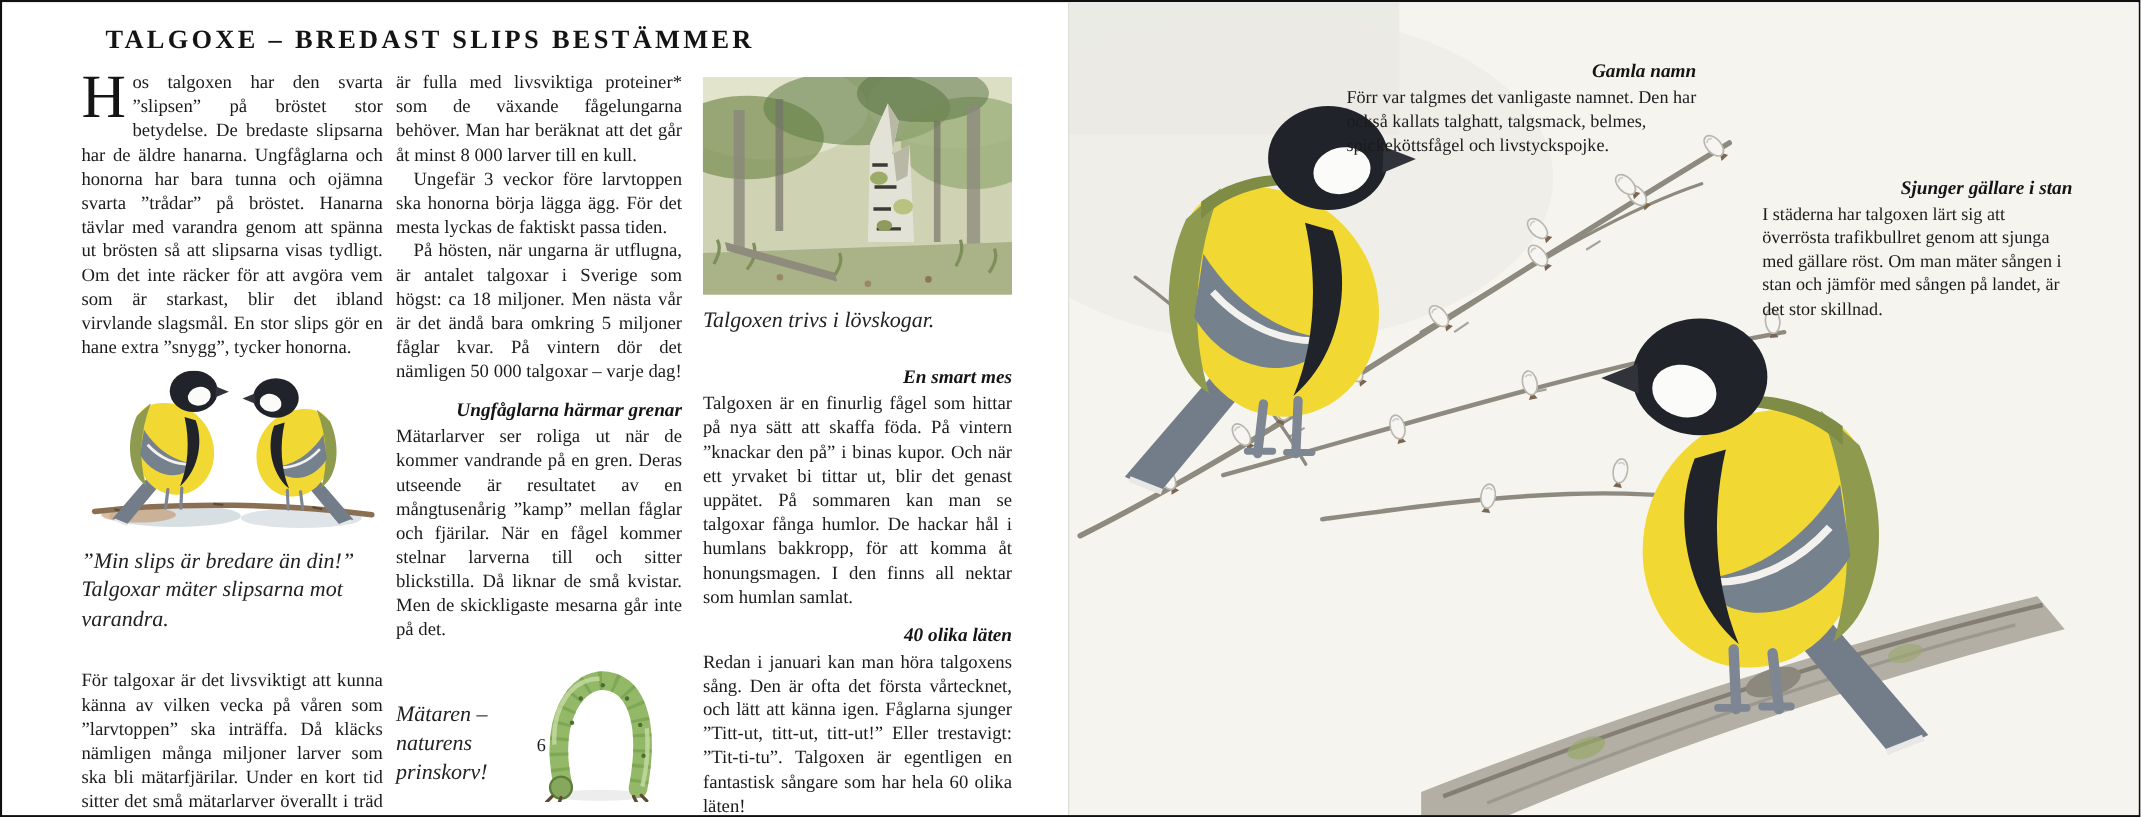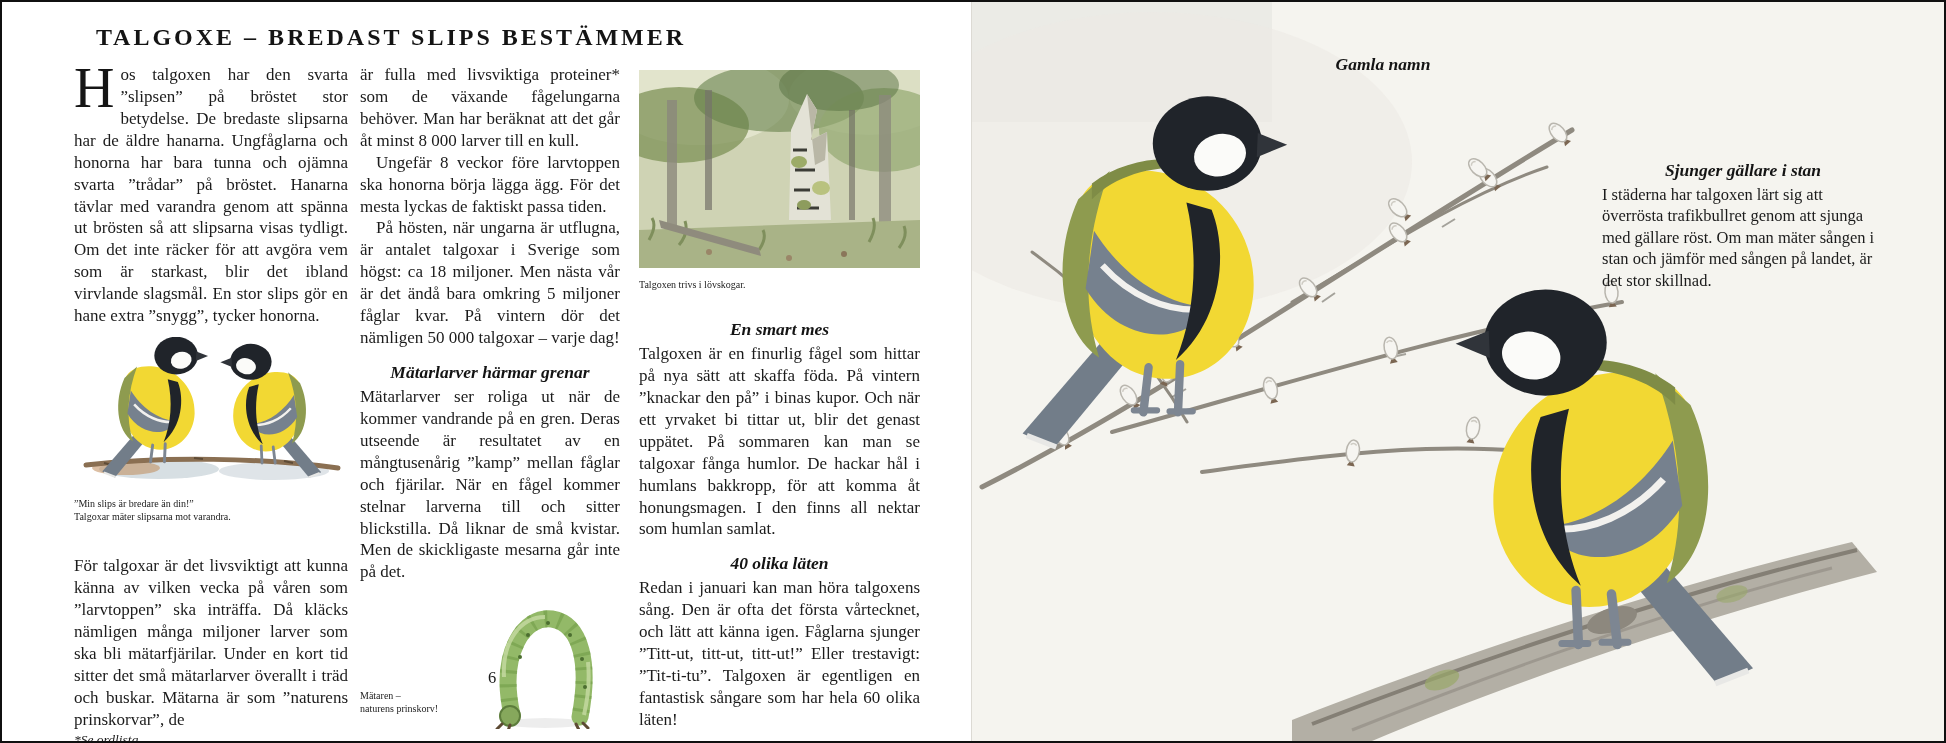--- a/index.html
+++ b/index.html
@@ -17,24 +17,24 @@
   .col{position:absolute;top:62px;font-size:17px;line-height:1.29;text-align:justify;}
   .col p{margin:0;}
   .col1{left:72px;width:274px;}
   .col2{left:358px;width:260px;}
   .col3{left:637px;width:281px;}
   .indent{text-indent:16px;}
   .dropcap{
     float:left;font-size:56px;line-height:44px;padding:2px 6px 0 0;
     font-weight:400;color:#151515;
   }
-  .caption{font-size:10px;line-height:1.32;text-align:left;color:#222;}
+  .caption{font-style:italic;font-size:20px;line-height:1.32;text-align:left;color:#222;}
   .subhead{
     font-style:italic;font-weight:700;font-size:17.5px;line-height:1.2;
-    margin:13px 0 3px 0;text-align:center;color:#141414;
+    margin:13px 0 3px 0;text-align:right;color:#141414;
   }
   .footnote{font-style:italic;font-size:13.5px;margin-top:9px;text-align:left;}
   .illus-block{display:block;}
   .birdpair-wrap{margin:10px 0 4px 0;}
   .photo-wrap{margin:6px 0 4px 0;}
   .caterpillar-row{display:flex;align-items:flex-end;gap:0;margin-top:14px;}
   .caterpillar-row .caption{margin-bottom:14px;width:130px;}
   .page-number{position:absolute;left:470px;top:666px;width:40px;text-align:center;font-size:16.5px;}
   
   .right-page{position:absolute;left:970px;top:0;width:974px;height:739px;background:#f5f4ef;}
@@ -93,23 +93,23 @@
         <span>”Min slips är bredare än din!”</span><br>
         <span>Talgoxar mäter slipsarna mot varandra.</span>
       </p>
 
       <p style="margin-top:32px">För talgoxar är det livsviktigt att kunna känna av vilken vecka på våren som ”larvtoppen” ska inträffa. Då kläcks nämligen många miljoner larver som ska bli mätarfjärilar. Under en kort tid sitter det små mätarlarver överallt i träd och buskar. Mätarna är som ”naturens prinskorvar”, de</p>
       <p class="footnote">*Se ordlista.</p>
     </div>
 
     <div class="col col2">
       <p>är fulla med livsviktiga proteiner* som de växande fågelungarna behöver. Man har beräknat att det går åt minst 8 000 larver till en kull.</p>
-      <p class="indent">Ungefär 8 veckor före larvtoppen ska honorna börja lägga ägg. För det mesta lyckas de faktiskt passa tiden.</p>
+      <p class="indent">Ungefär 3 veckor före larvtoppen ska honorna börja lägga ägg. För det mesta lyckas de faktiskt passa tiden.</p>
       <p class="indent">På hösten, när ungarna är utflugna, är antalet talgoxar i Sverige som högst: ca 18 miljoner. Men nästa vår är det ändå bara omkring 5 miljoner fåglar kvar. På vintern dör det nämligen 50 000 talgoxar – varje dag!</p>
-      <h3 class="subhead">Mätarlarver härmar grenar</h3>
+      <h3 class="subhead">Ungfåglarna härmar grenar</h3>
       <p>Mätarlarver ser roliga ut när de kommer vandrande på en gren. Deras utseende är resultatet av en mångtusenårig ”kamp” mellan fåglar och fjärilar. När en fågel kommer stelnar larverna till och sitter blickstilla. Då liknar de små kvistar. Men de skickligaste mesarna går inte på det.</p>
 
       <div class="caterpillar-row">
         <p class="caption">
           <span>Mätaren –</span><br>
           <span>naturens prinskorv!</span>
         </p>
         <svg width="106" height="132" viewBox="0 0 106 132">
           <ellipse cx="55" cy="126" rx="42" ry="5" fill="#000000" opacity="0.07"></ellipse>
           <path d="M 22,118 C 8,55 35,18 62,22 C 92,27 100,68 90,120" stroke="#93b968" stroke-width="17" fill="none" stroke-linecap="round"></path>
@@ -245,20 +245,21 @@
         <use href="#bigtit"></use>
       </g>
 
       <g transform="translate(630,468) scale(-1.18,1.18)">
         <use href="#bigtit"></use>
       </g>
     </svg>
 
     <div class="rp-block rp-block1">
       <h3 class="subhead">Gamla namn</h3>
+      <p>Förr var talgmes det vanligaste namnet. Den har också kallats talghatt, talgsmack, belmes, spickeköttsfågel och livstyckspojke.</p>
     </div>
 
     <div class="rp-block rp-block2">
       <h3 class="subhead">Sjunger gällare i stan</h3>
       <p>I städerna har talgoxen lärt sig att överrösta trafikbullret genom att sjunga med gällare röst. Om man mäter sången i stan och jämför med sången på landet, är det stor skillnad.</p>
     </div>
   </div>
 
   <div class="gutter-line"></div>
 </div>

